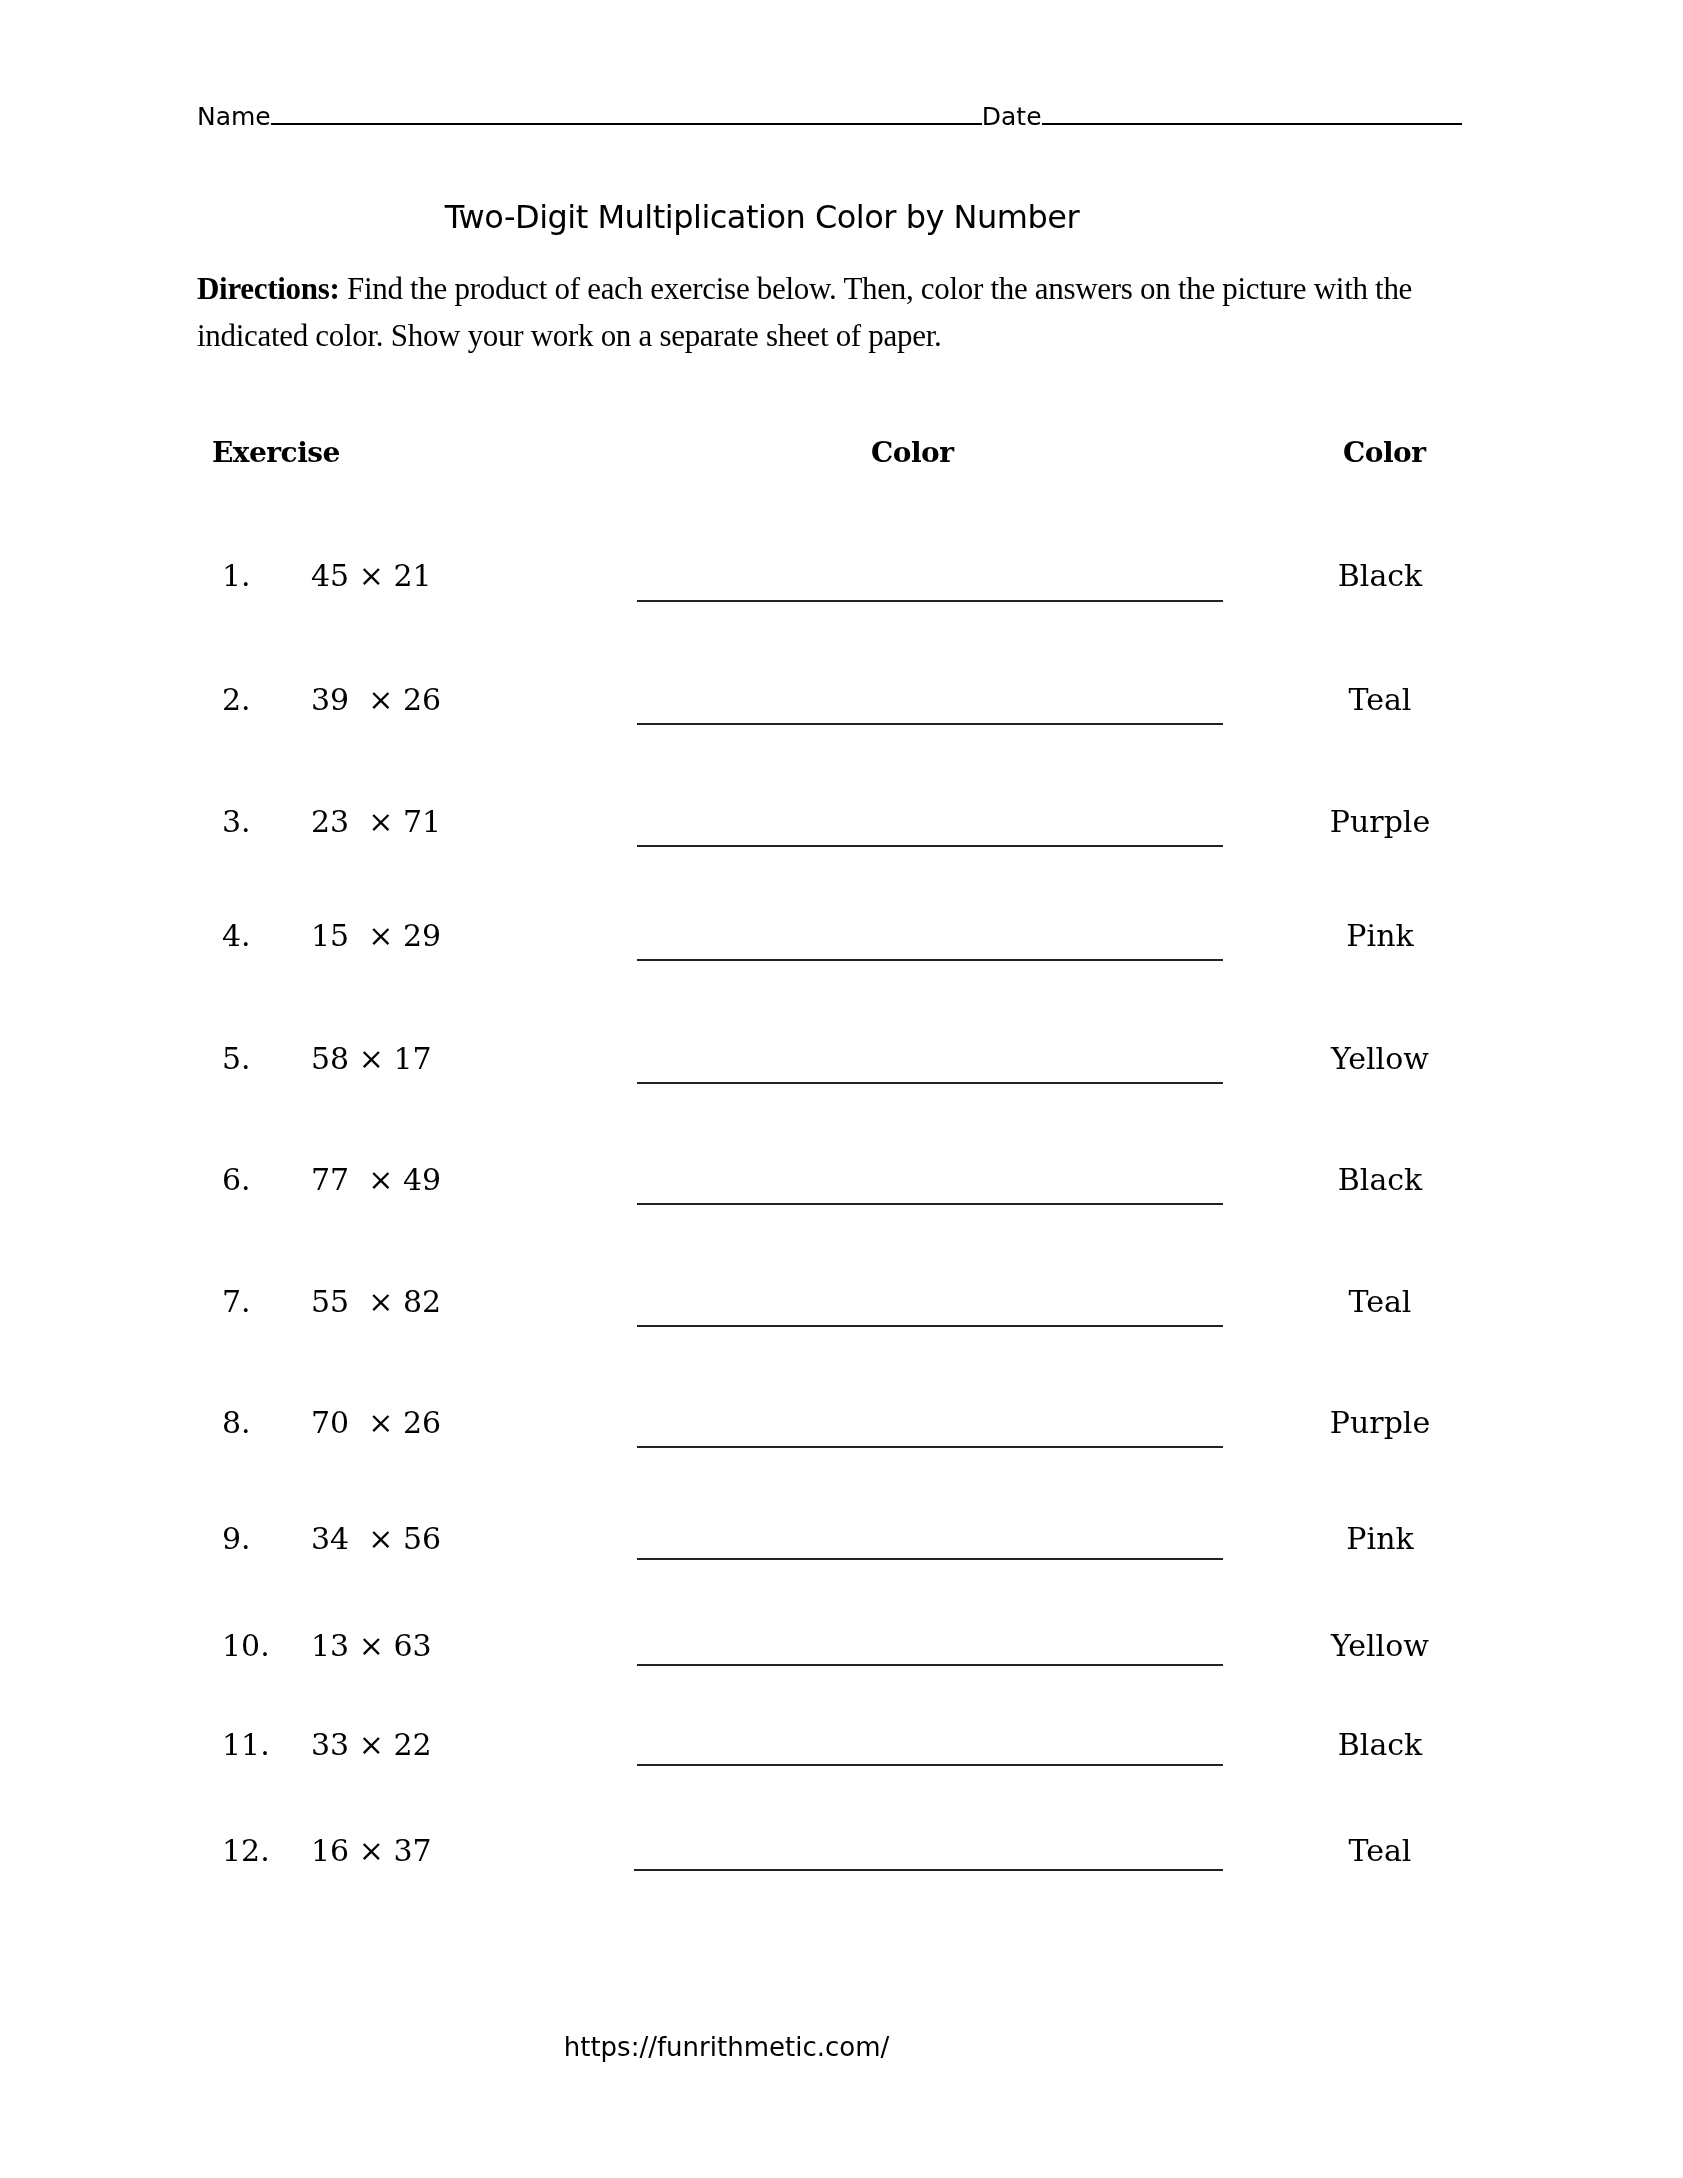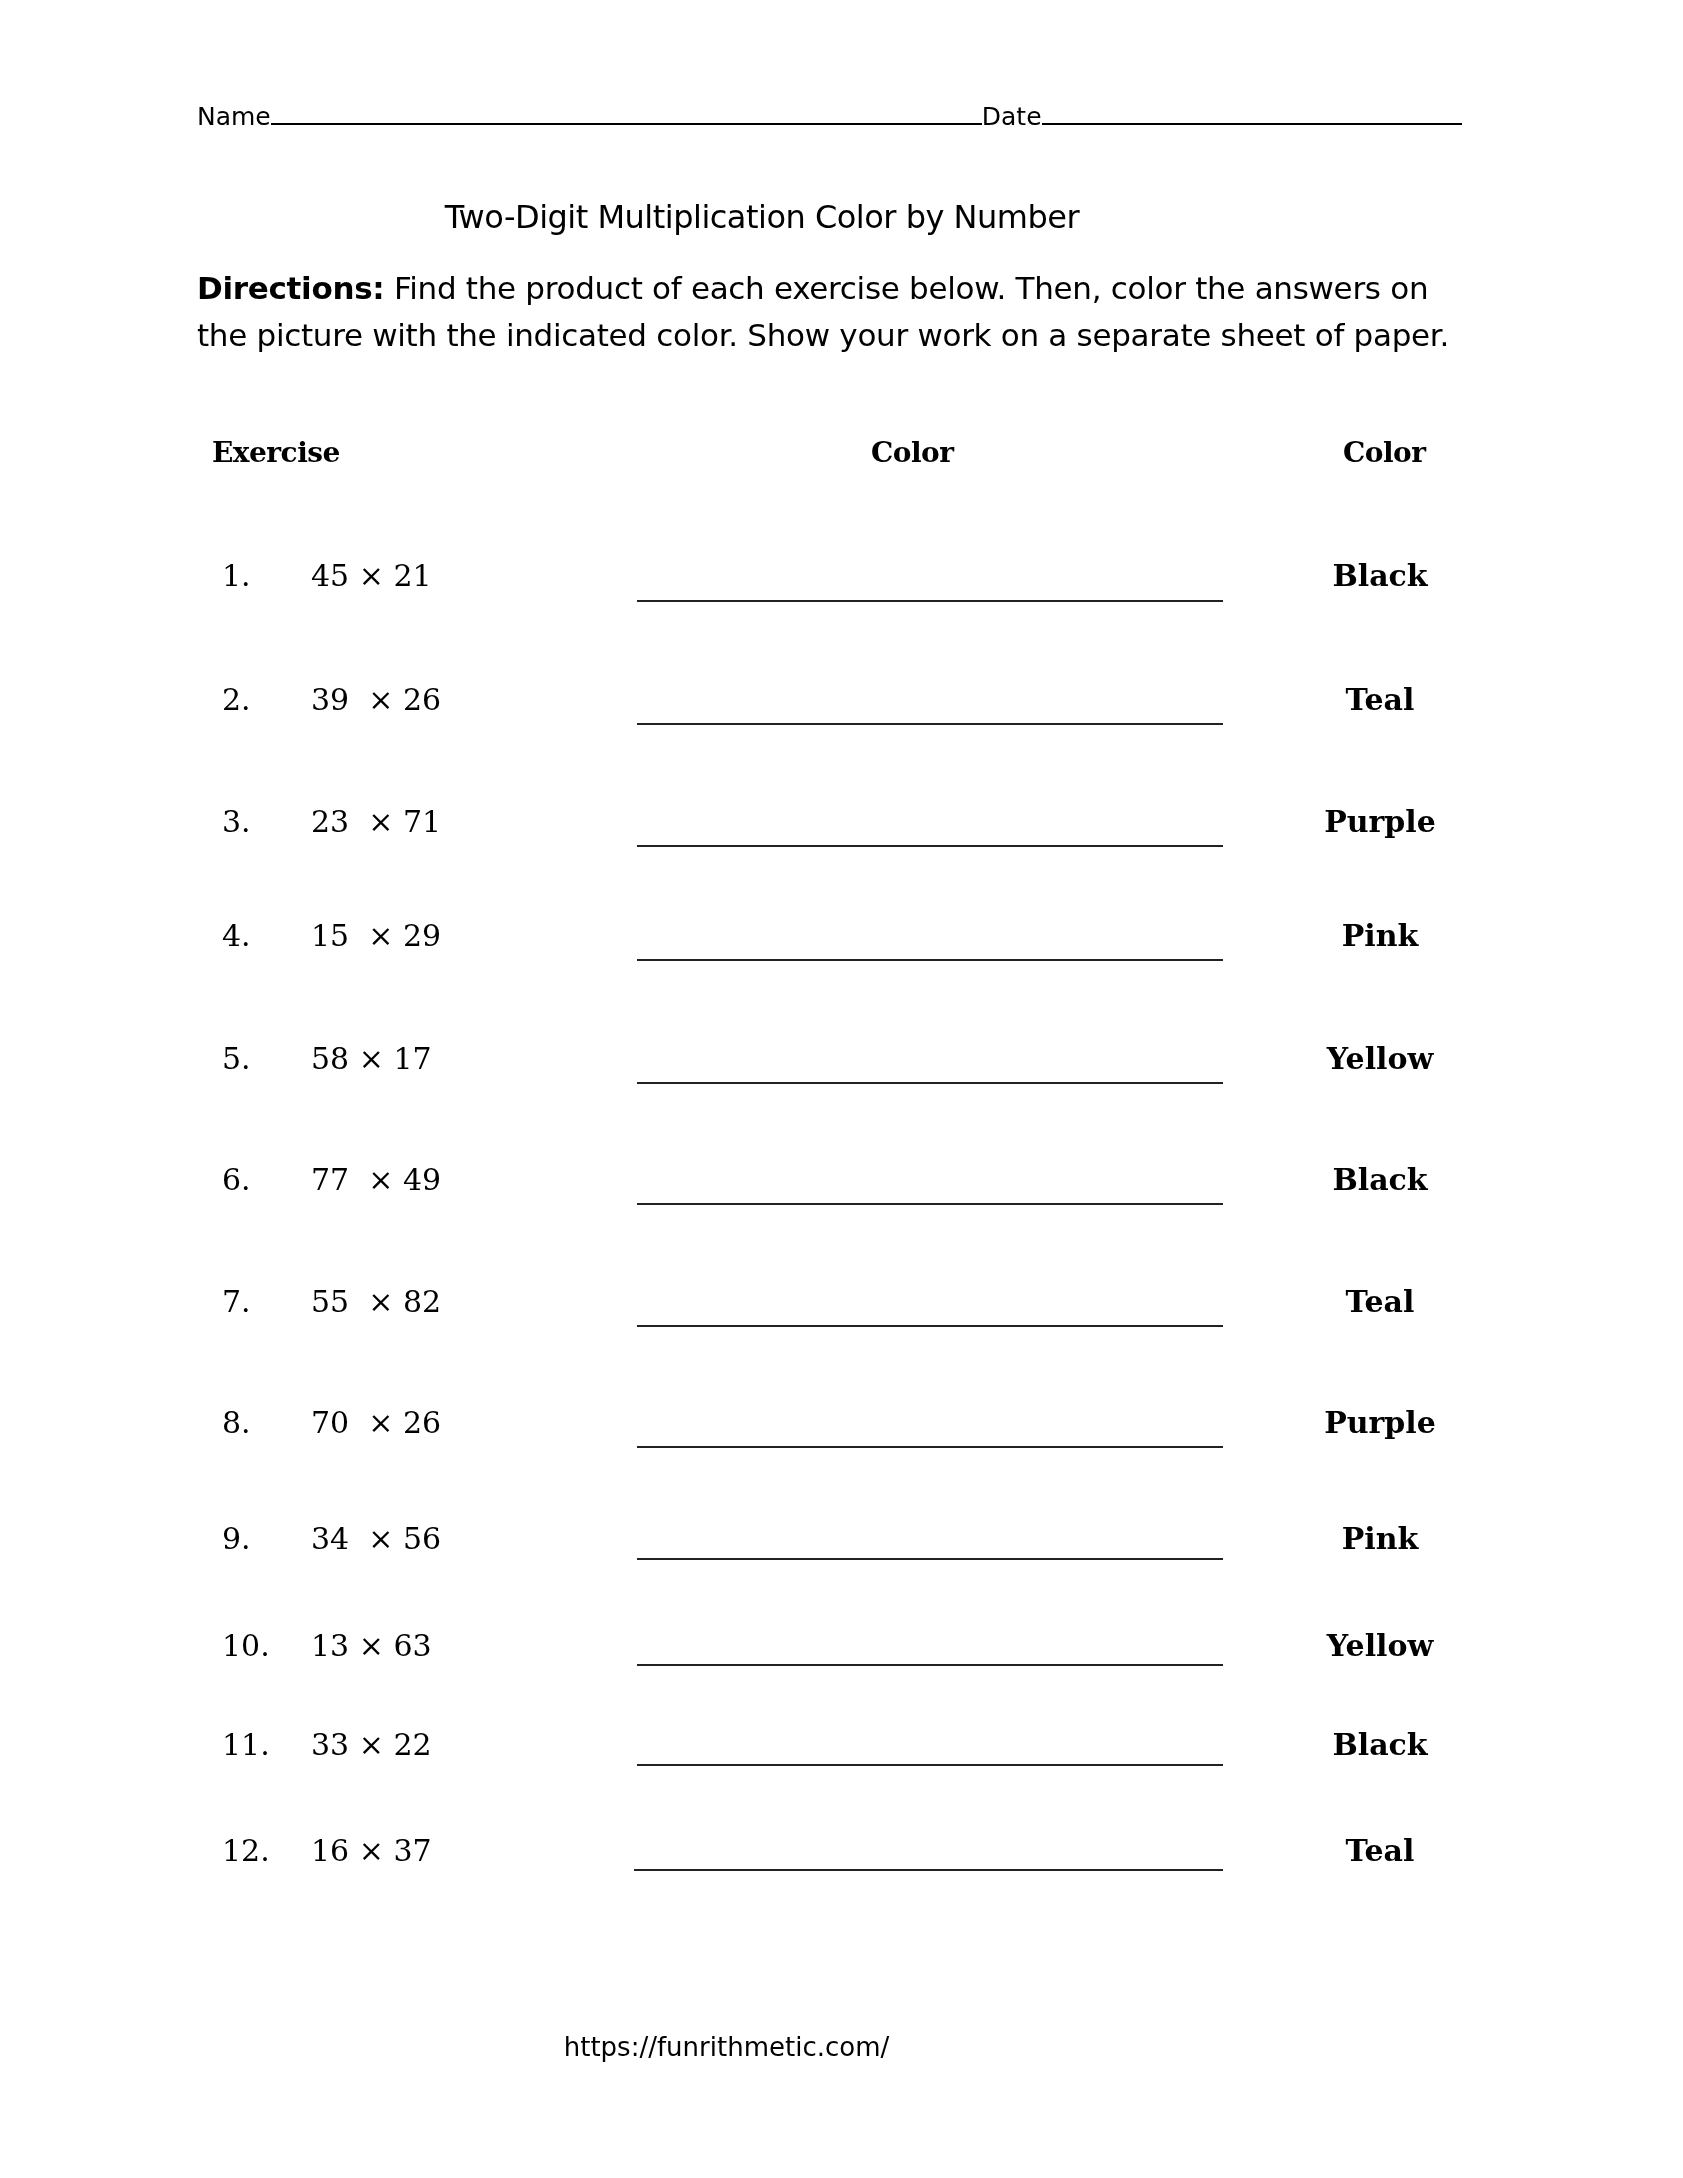--- a/index.html
+++ b/index.html
@@ -7,33 +7,33 @@
   .sans { font-family: "DejaVu Sans", "Liberation Sans", sans-serif; }
   .serif { font-family: "DejaVu Serif", "Liberation Serif", serif; }
   .abs { position: absolute; }
 
   .header-line { top: 101px; left: 197px; font-size: 25px; white-space: nowrap; }
   .header-line .field-label { display: inline-block; vertical-align: baseline; }
   .header-line .blank { display: inline-block; border-bottom: 2px solid #000; height: 22px; vertical-align: baseline; }
 
   .title { top: 198px; left: 0; width: 1524px; text-align: center; font-size: 32px; letter-spacing: -0.5px; }
 
-  .directions { top: 265px; left: 197px; width: 1267px; font-size: 31px; line-height: 47px; letter-spacing: -0.3px; }
+  .directions { top: 265px; left: 197px; width: 1267px; font-size: 31px; line-height: 47px; letter-spacing: -0.3px; font-family: Liberation Serif, serif; }
   .directions b { font-weight: bold; }
 
   .col-head { top: 436px; font-size: 28px; font-weight: bold; letter-spacing: -0.5px; }
   .col-head.exercise { left: 212px; }
   .col-head.answer { left: 871px; }
   .col-head.color { left: 1327px; margin-left: 16px; }
 
   .row { position: absolute; left: 0; width: 1683px; height: 50px; }
   .row .num { position: absolute; left: 222px; font-size: 30px; }
   .row .expr { position: absolute; left: 311px; font-size: 30px; white-space: pre; }
   .row .answer-line { position: absolute; left: 637px; width: 586px; height: 0; border-bottom: 2px solid #222; }
-  .row .color-name { position: absolute; left: 1281px; width: 198px; text-align: center; font-size: 30px; font-weight: bold; }
+  .row .color-name { position: absolute; left: 1281px; width: 198px; text-align: center; font-size: 30px; }
 
   .footer { top: 2032px; left: 0; width: 1453px; text-align: center; font-size: 26px; }
 </style>
 </head>
 <body>
 
 <div class="abs header-line sans">
   <span class="field-label">Name</span><span class="blank" style="width:711px"></span><span class="field-label">Date</span><span class="blank" style="width:420px"></span>
 </div>
 

